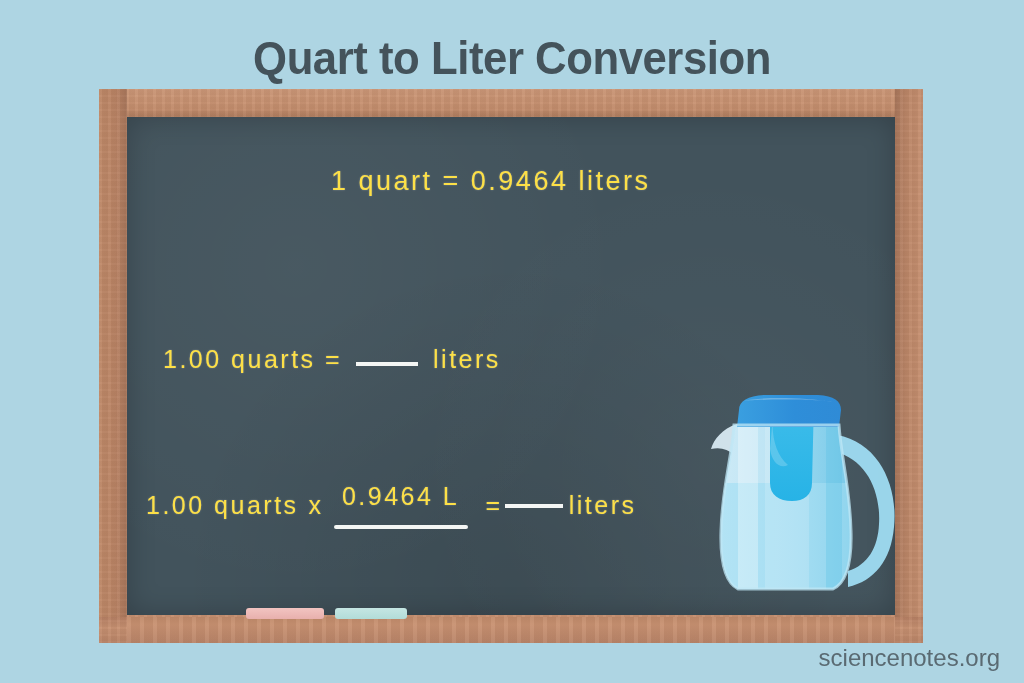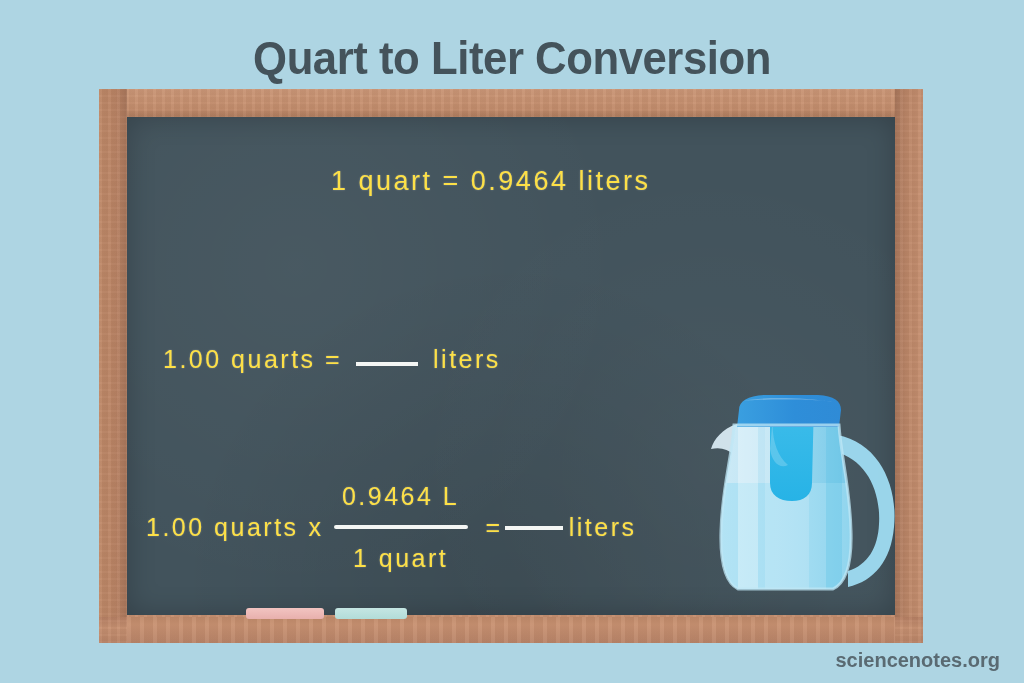--- a/index.html
+++ b/index.html
@@ -200,23 +200,22 @@
     width: 200px;
     height: 225px;
   }
 
   
   .watermark {
     position: absolute;
     right: 24px;
     bottom: 11px;
     font-family: "Liberation Sans", sans-serif;
-    font-size: 20px;
+    font-size: 24px;
     color: #5a6a72;
-    font-weight: bold;
   }
 </style>
 </head>
 <body>
 
 <div class="title">Quart to Liter Conversion</div>
 
 <div class="board-frame">
   <div class="frame-wood-top"></div>
   <div class="frame-wood-left"></div>
@@ -235,21 +234,20 @@
       <span class="blank"></span>
       <span>liters</span>
     </div>
 
     <div class="chalk eq-bottom">
       <span>1.00 quarts</span>
       <span style="margin-left:10px">x</span>
       <span class="fraction">
         <span class="num">0.9464 L</span>
         <span class="bar"></span>
-        <span class="den">1 quart</span>
       </span>
       <span style="margin-left:4px">=</span>
       <span class="blank-sm"></span>
       <span>liters</span>
     </div>
 
     <div class="pitcher">
       <svg width="200" height="225" viewBox="0 0 200 225" xmlns="http://www.w3.org/2000/svg">
         <defs>
           <linearGradient id="glassGrad" x1="0" y1="0" x2="1" y2="0">

